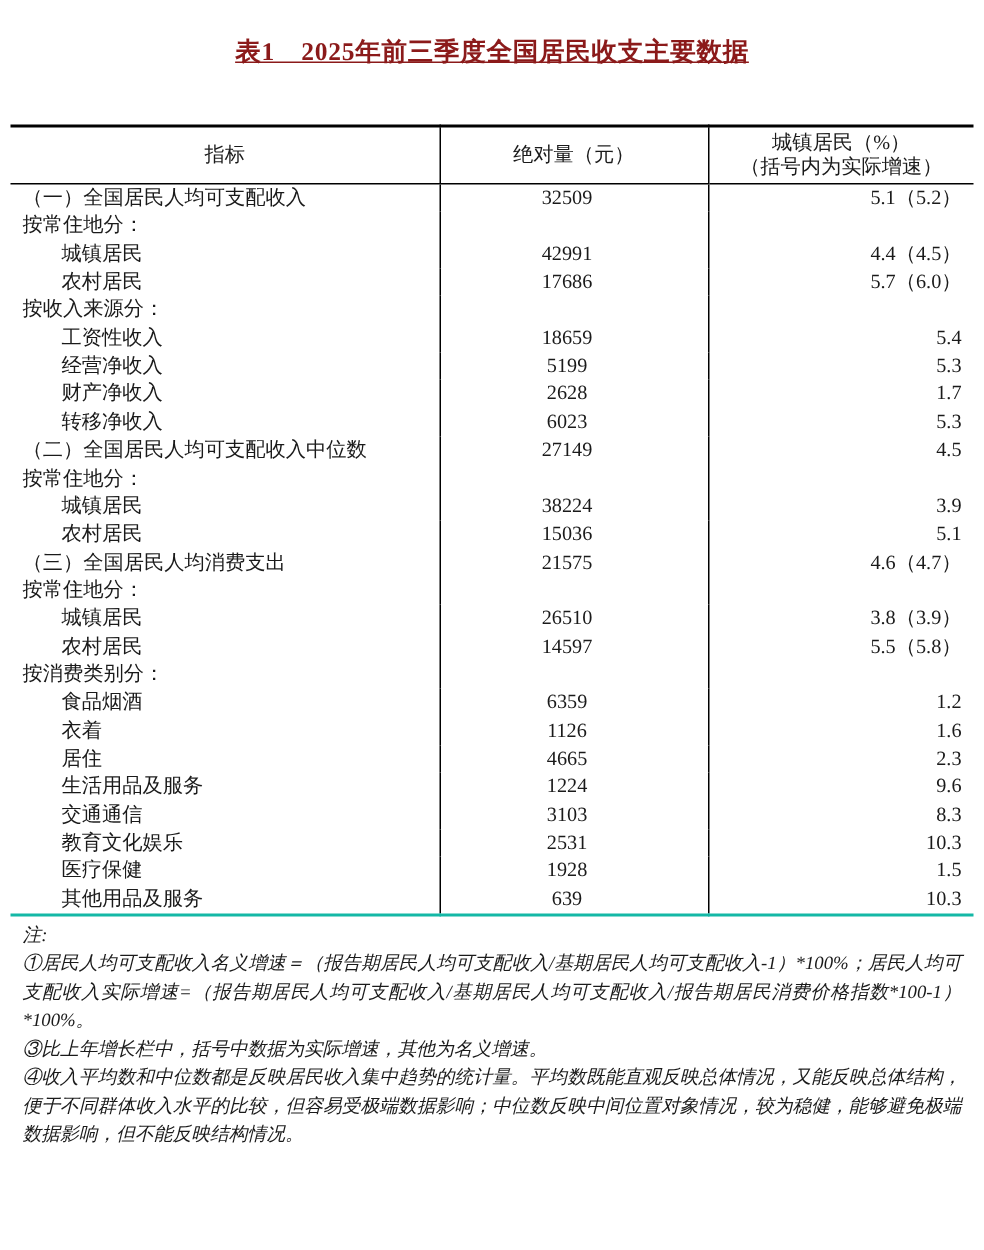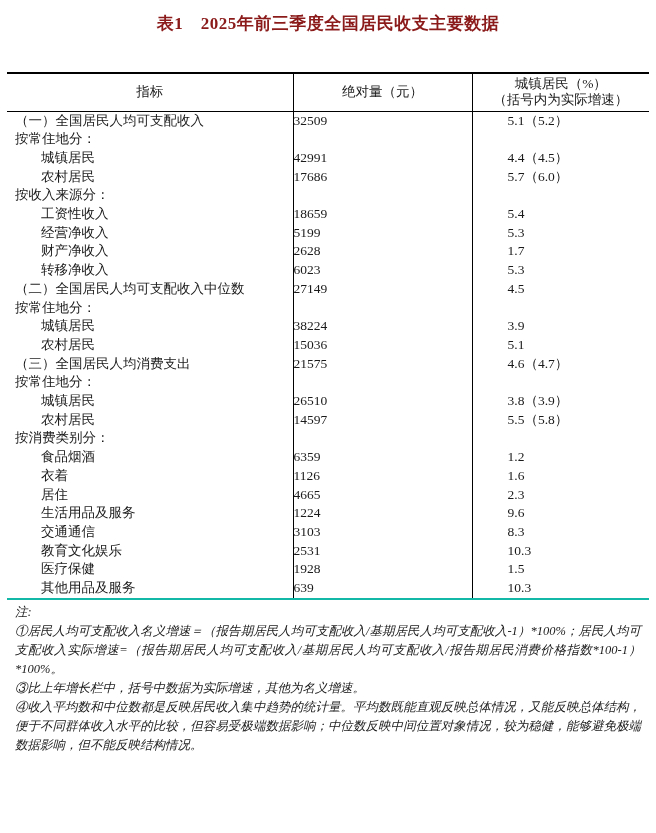--- a/index.html
+++ b/index.html
@@ -8,27 +8,28 @@
     width: 656px;
     height: 833px;
     background: #ffffff;
     color: #1a1a1a;
     font-family: "Liberation Serif", "DejaVu Serif", serif;
     overflow: hidden;
   }
   .page { padding: 12px 7px 0 7px; }
 
   .title {
-    margin: 0;
+    margin: 11px;
     text-align: center;
     font-size: 17px;
     font-weight: bold;
     letter-spacing: 0.5px;
     color: #8b1a1a;
     line-height: 24px;
+    text-decoration: underline;
   }
 
   table.main-table {
     width: 642px;
     margin-top: 36px;
     border-collapse: collapse;
     border-top: 2px solid #000;
     border-bottom: 2px solid #14b8a6;
     table-layout: fixed;
   }
@@ -52,22 +53,22 @@
     font-size: 13.5px;
     height: 18.7px;
     padding: 0;
     line-height: 18.7px;
     vertical-align: middle;
     white-space: nowrap;
     overflow: hidden;
   }
   td.col-indicator { padding-left: 8px; }
   td.col-indicator.indent1 { padding-left: 34px; }
-  td.col-absolute { text-align: left; padding-right: 9px; }
-  td.col-growth   { padding-right: 8px; padding-left: 35px; }
+  td.col-absolute { text-align: center; padding-right: 9px; }
+  td.col-growth   { text-align: right; padding-right: 8px; }
 
   .notes {
     padding: 3px 8px 0 8px;
     font-size: 12.5px;
     font-style: italic;
     line-height: 19px;
     text-align: justify;
   }
   .notes p { margin: 0; }
 </style>

